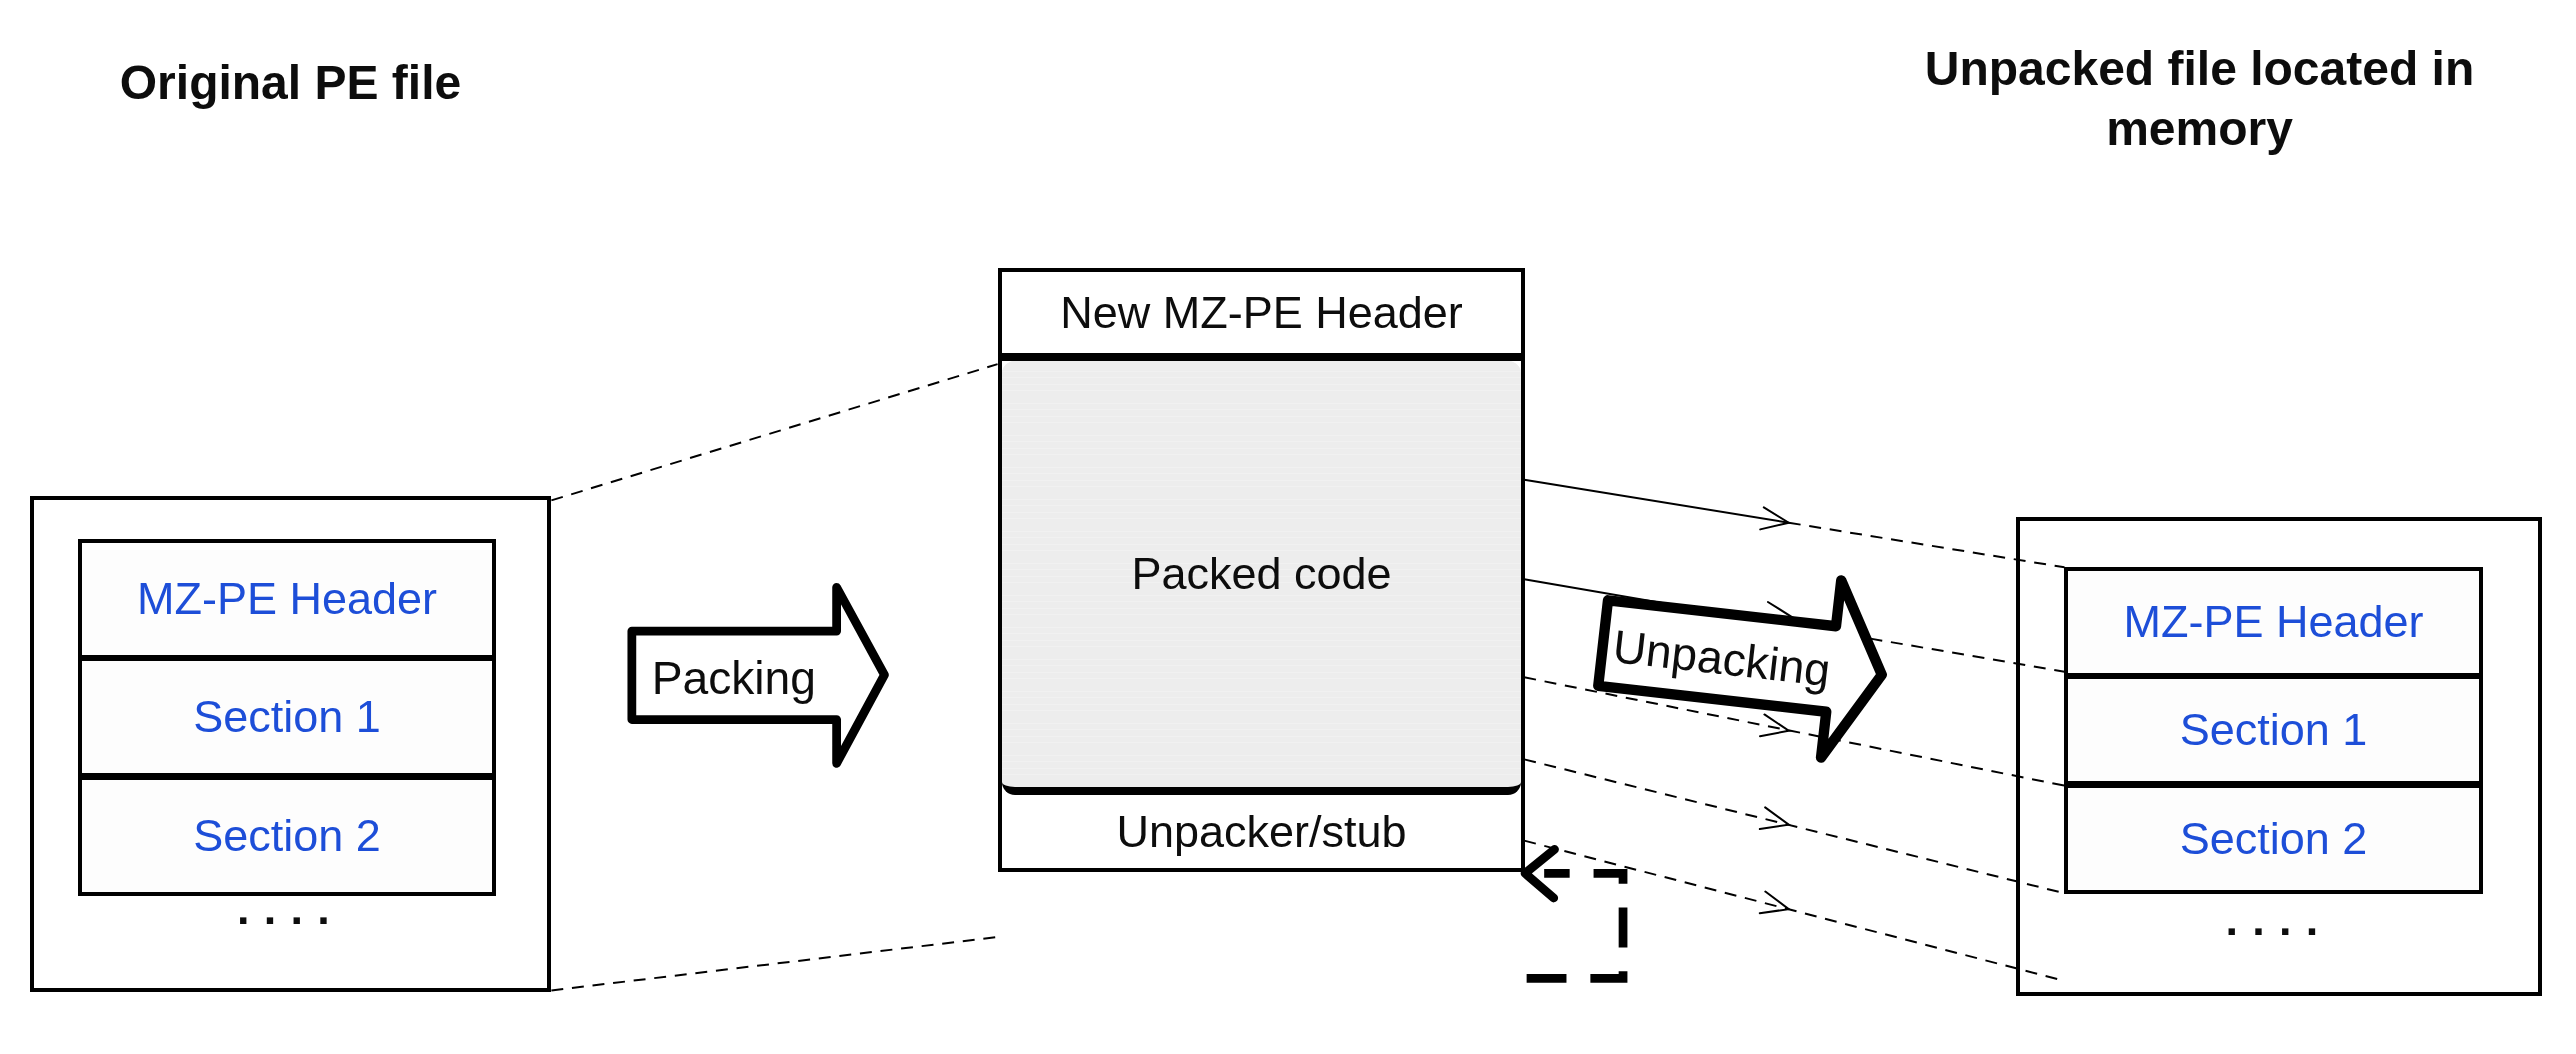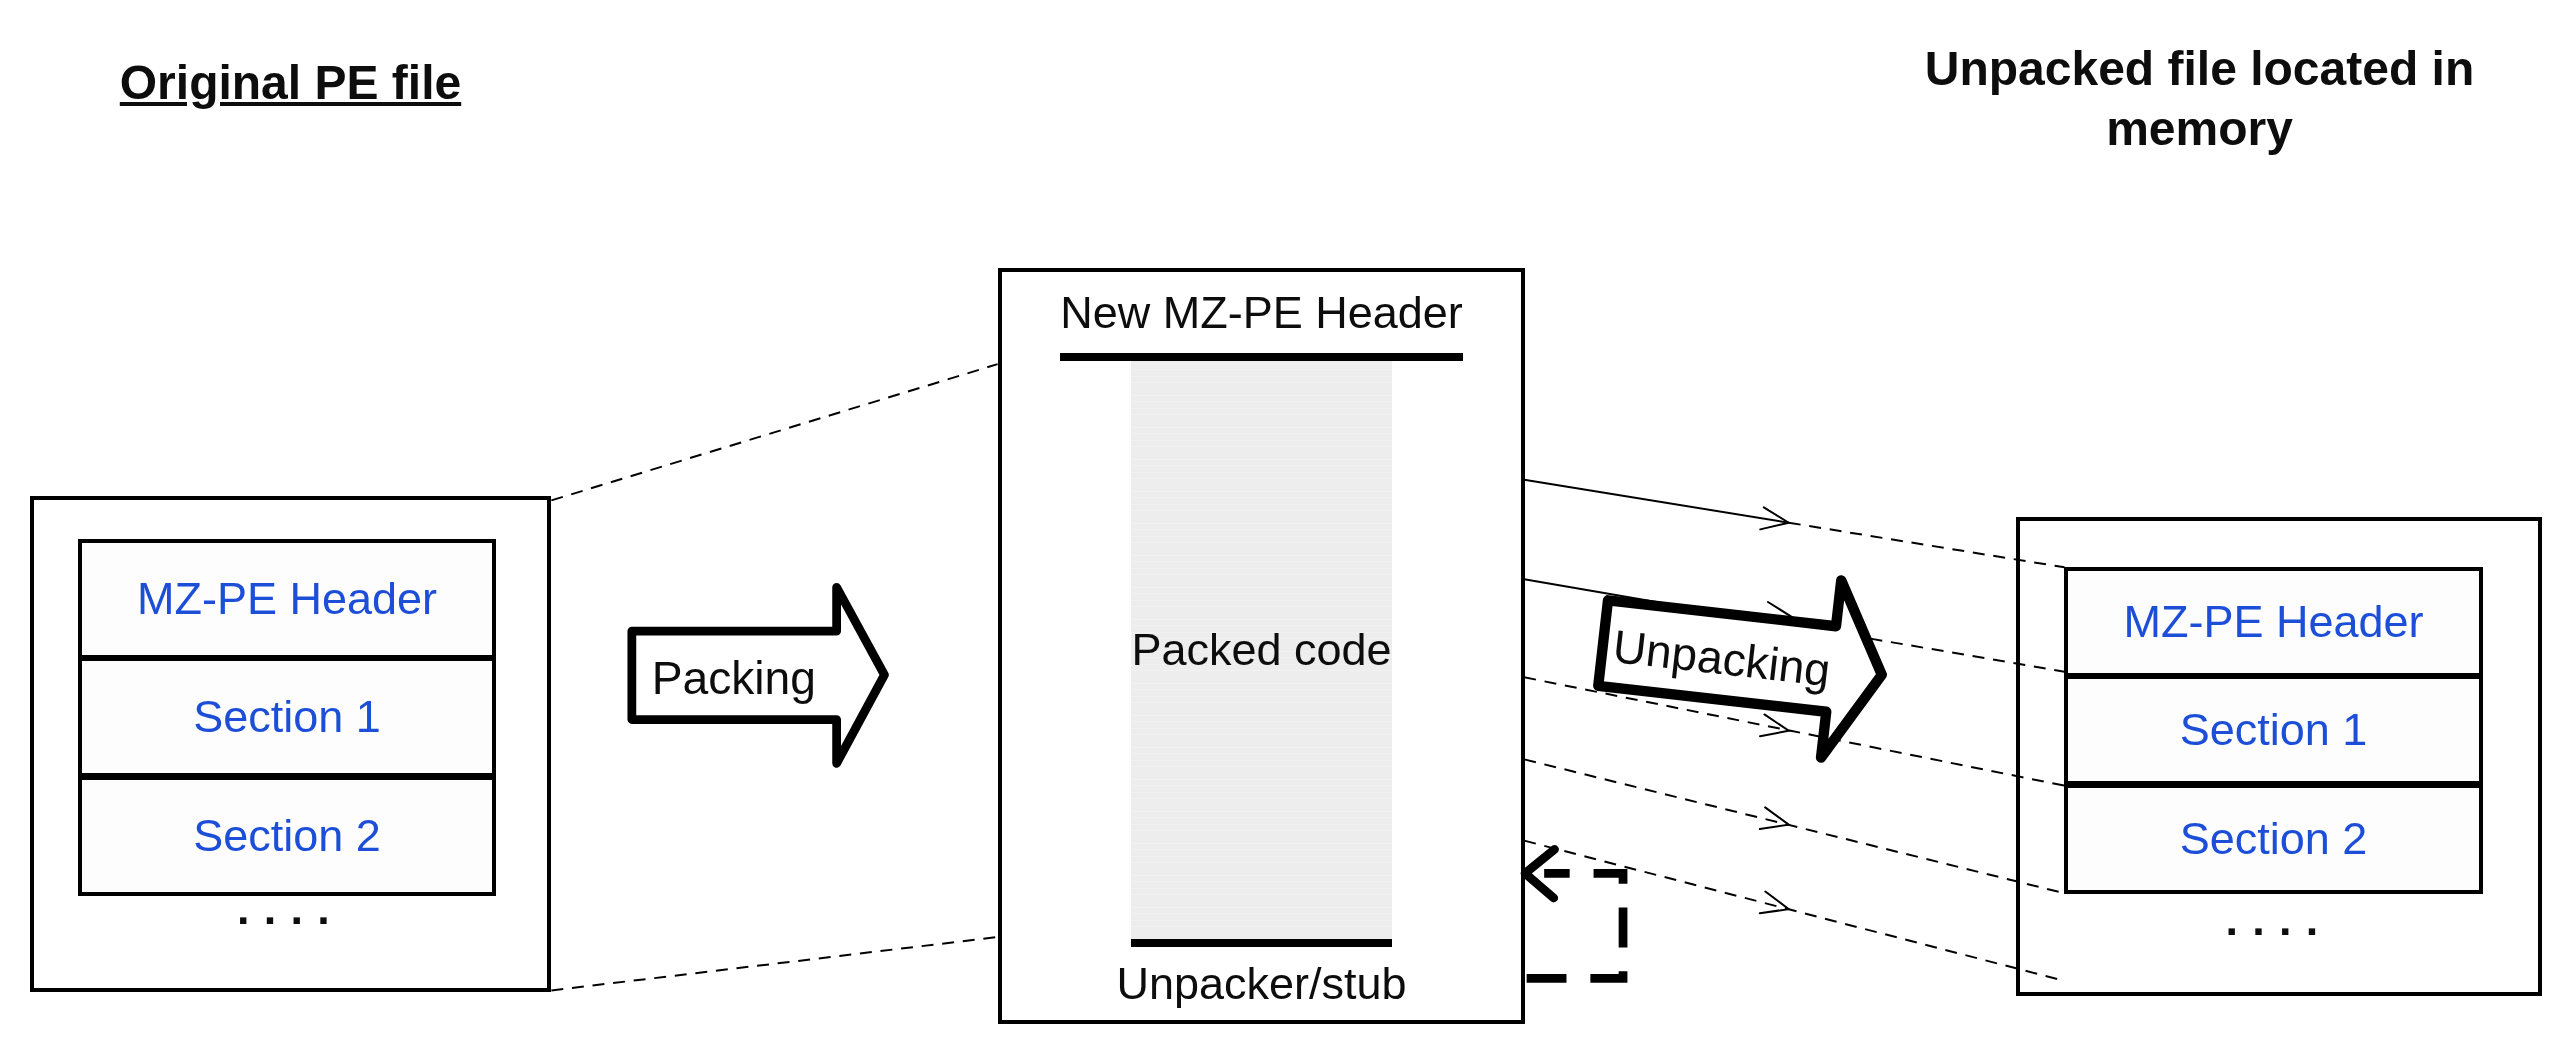--- a/index.html
+++ b/index.html
@@ -12,21 +12,21 @@
     overflow:hidden;
   }
   .title{
     position:absolute;
     font-weight:bold;
     font-size:48px;
     line-height:1.25;
     text-align:center;
     color:#0d0d0d;
   }
-  #title-left{left:30px;top:53px;width:521px;text-decoration:underline;}
+  #title-left{left:30px;top:53px;width:521px;}
   #title-middle{left:998px;top:53px;width:527px;}
   #title-right{left:1857px;top:11px;width:685px;margin-top:28px;}
 
   .outer-box{
     position:absolute;
     border:4.8px solid #000;
     background:#ffffff;
     box-sizing:border-box;
   }
   #left-box{left:30px;top:496px;width:521px;height:496px;}
@@ -52,41 +52,41 @@
     font-size:45px;font-weight:bold;
     letter-spacing:14.3px;
     text-align:center;
     color:#0d0d0d;
   }
   #left-dots{left:30px;top:883px;width:521px;}
   #right-dots{left:2016px;top:894px;width:526px;}
 
   #middle-box{
     position:absolute;
-    left:998px;top:268px;width:527px;height:756px;
+    left:998px;top:268px;width:527px;height:604px;
     border:4px solid #000;
     box-sizing:border-box;
     background:#fff;
-    display:flex;flex-direction:column;align-items:center;
+    display:flex;flex-direction:column;
   }
   #middle-header{
     height:81px;
     border-bottom:8px solid #000;
     background:#ffffff;
     display:flex;align-items:center;justify-content:center;
     font-size:45px;color:#0d0d0d;
   }
   #packed-code{
     flex:1;
     background:
       repeating-linear-gradient(0deg,#ededed 0 5.6px,#f1f1f1 5.6px 6.4px),
       #ededed;
     border-bottom:8px solid #000;
     display:flex;align-items:center;justify-content:center;
-    font-size:45px;color:#0d0d0d;
+    font-size:45px;color:#0d0d0d;border-radius:13px;
   }
   #middle-footer{
     height:73px;
     background:#ffffff;
     display:flex;align-items:center;justify-content:center;
     font-size:45px;color:#0d0d0d;
   }
 
   #overlay{
     position:absolute;left:0;top:0;

